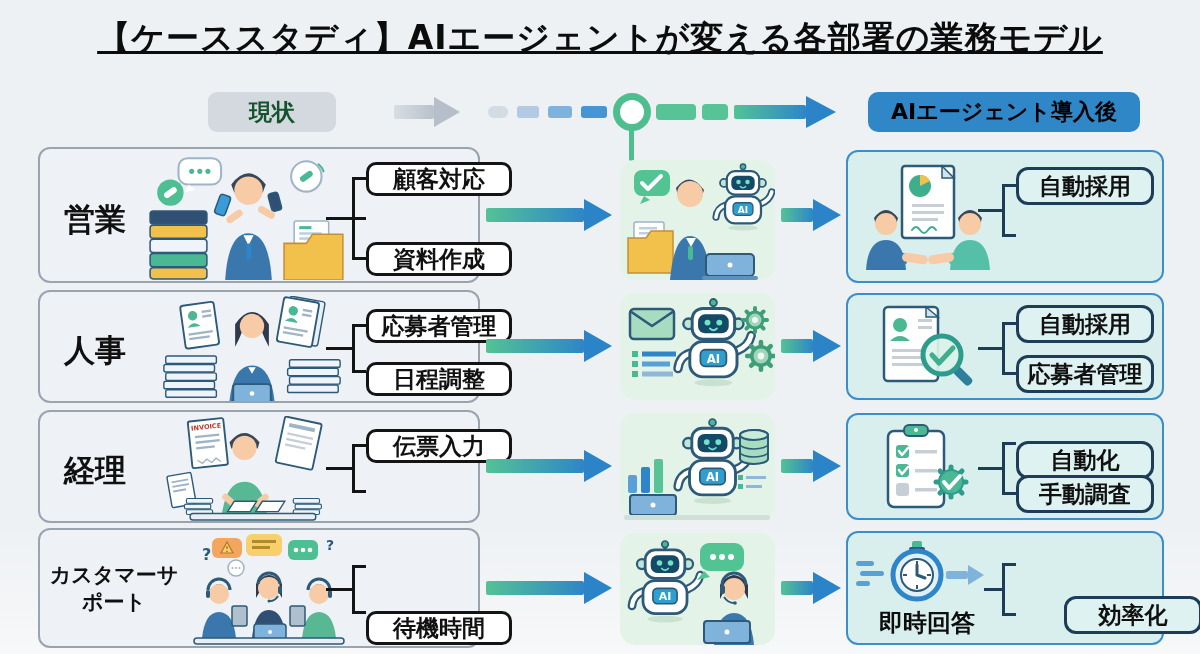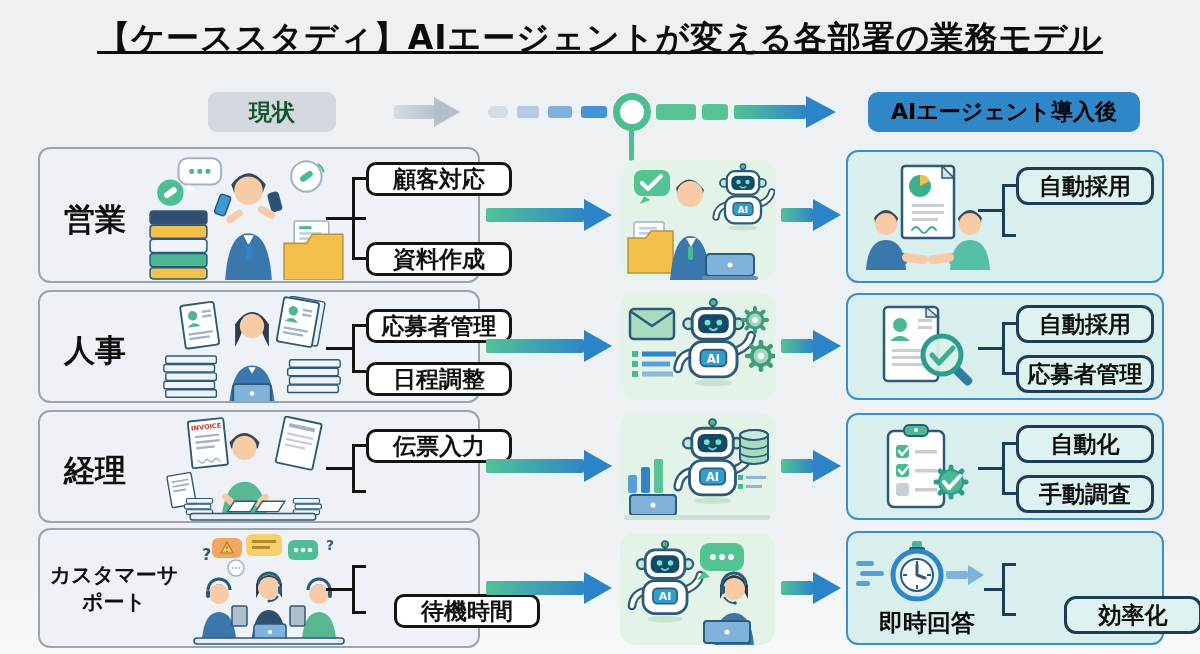--- a/index.html
+++ b/index.html
@@ -406,21 +406,21 @@
       <path d="M39,47 l3,4 l6,-7" fill="none" stroke="#ffffff" stroke-width="2.5" stroke-linecap="round" stroke-linejoin="round"></path>
       <rect x="55" y="46" width="22" height="3.5" fill="#c7ced6"></rect>
       <rect x="36" y="60" width="13" height="13" rx="3" fill="#c7ced6"></rect>
       <rect x="55" y="65" width="22" height="3.5" fill="#c7ced6"></rect>
       <use href="#gearcheck" transform="translate(74,42)"></use>
     </svg>
     <div class="vl navy" style="left:154px;top:29px;height:50px;"></div>
     <div class="hl navy" style="left:130px;top:52px;width:24px;"></div>
     <div class="hl navy" style="left:154px;top:27px;width:14px;"></div>
     <div class="hl navy" style="left:154px;top:77px;width:14px;"></div>
-    <div class="pill-a" style="top:10px;font-family:Liberation Serif, serif;">自動化</div>
+    <div class="pill-a" style="top:26px;font-family:Liberation Serif, serif;">自動化</div>
     <div class="pill-a" style="top:60px;">手動調査</div>
   </div>
 
   <div class="box-current" style="top:528px;height:120px;">
     <div class="dept small" style="top:32px;">カスタマーサポート</div>
     <svg class="illus" style="left:128px;top:4px;" width="195" height="112" viewBox="0 0 195 112">
       <text x="34" y="26" font-size="16" font-weight="bold" fill="#2c5a78">?</text>
       <text x="158" y="16" font-size="14" font-weight="bold" fill="#2c5a78">?</text>
       <rect x="44" y="4" width="30" height="20" rx="6" fill="#f2a65e"></rect>
       <path d="M59,8 l6,11 h-12 z" fill="#f7d06b" stroke="#b5762c" stroke-width="1.2"></path>
@@ -457,21 +457,21 @@
       <rect x="64" y="72" width="15" height="20" rx="2" fill="#aebfce" stroke="#2c5a78" stroke-width="1.5"></rect>
       <rect x="122" y="72" width="15" height="20" rx="2" fill="#aebfce" stroke="#2c5a78" stroke-width="1.5"></rect>
       <rect x="86" y="90" width="32" height="16" rx="3" fill="#7fb3dc" stroke="#2c5a78" stroke-width="1.5"></rect>
       <circle cx="102" cy="98" r="2" fill="#ffffff"></circle>
       <rect x="26" y="104" width="150" height="6" rx="3" fill="#e8eef4" stroke="#2c5a78" stroke-width="1.5"></rect>
     </svg>
     <div class="vl" style="left:312px;top:37px;height:46px;"></div>
     <div class="hl" style="left:286px;top:58px;width:26px;"></div>
     <div class="hl" style="left:312px;top:35px;width:14px;"></div>
     <div class="hl" style="left:312px;top:81px;width:14px;"></div>
-    <div class="pill-c" style="top:64px;margin-left:28px;">待機時間</div>
+    <div class="pill-c" style="top:81px;">待機時間</div>
   </div>
 
   <div class="stem" style="left:486px;top:581px;width:98px;"></div>
   <div class="ahead" style="left:584px;top:572px;"></div>
 
   <div class="box-ai" style="top:533px;height:112px;">
     <svg class="illus" style="left:0;top:0;" width="155" height="112" viewBox="0 0 155 112">
       <use href="#robot" transform="translate(12,8) scale(1.1)"></use>
       <rect x="80" y="10" width="44" height="28" rx="9" fill="#52c392"></rect>
       <circle cx="93" cy="24" r="3" fill="#ffffff"></circle>

